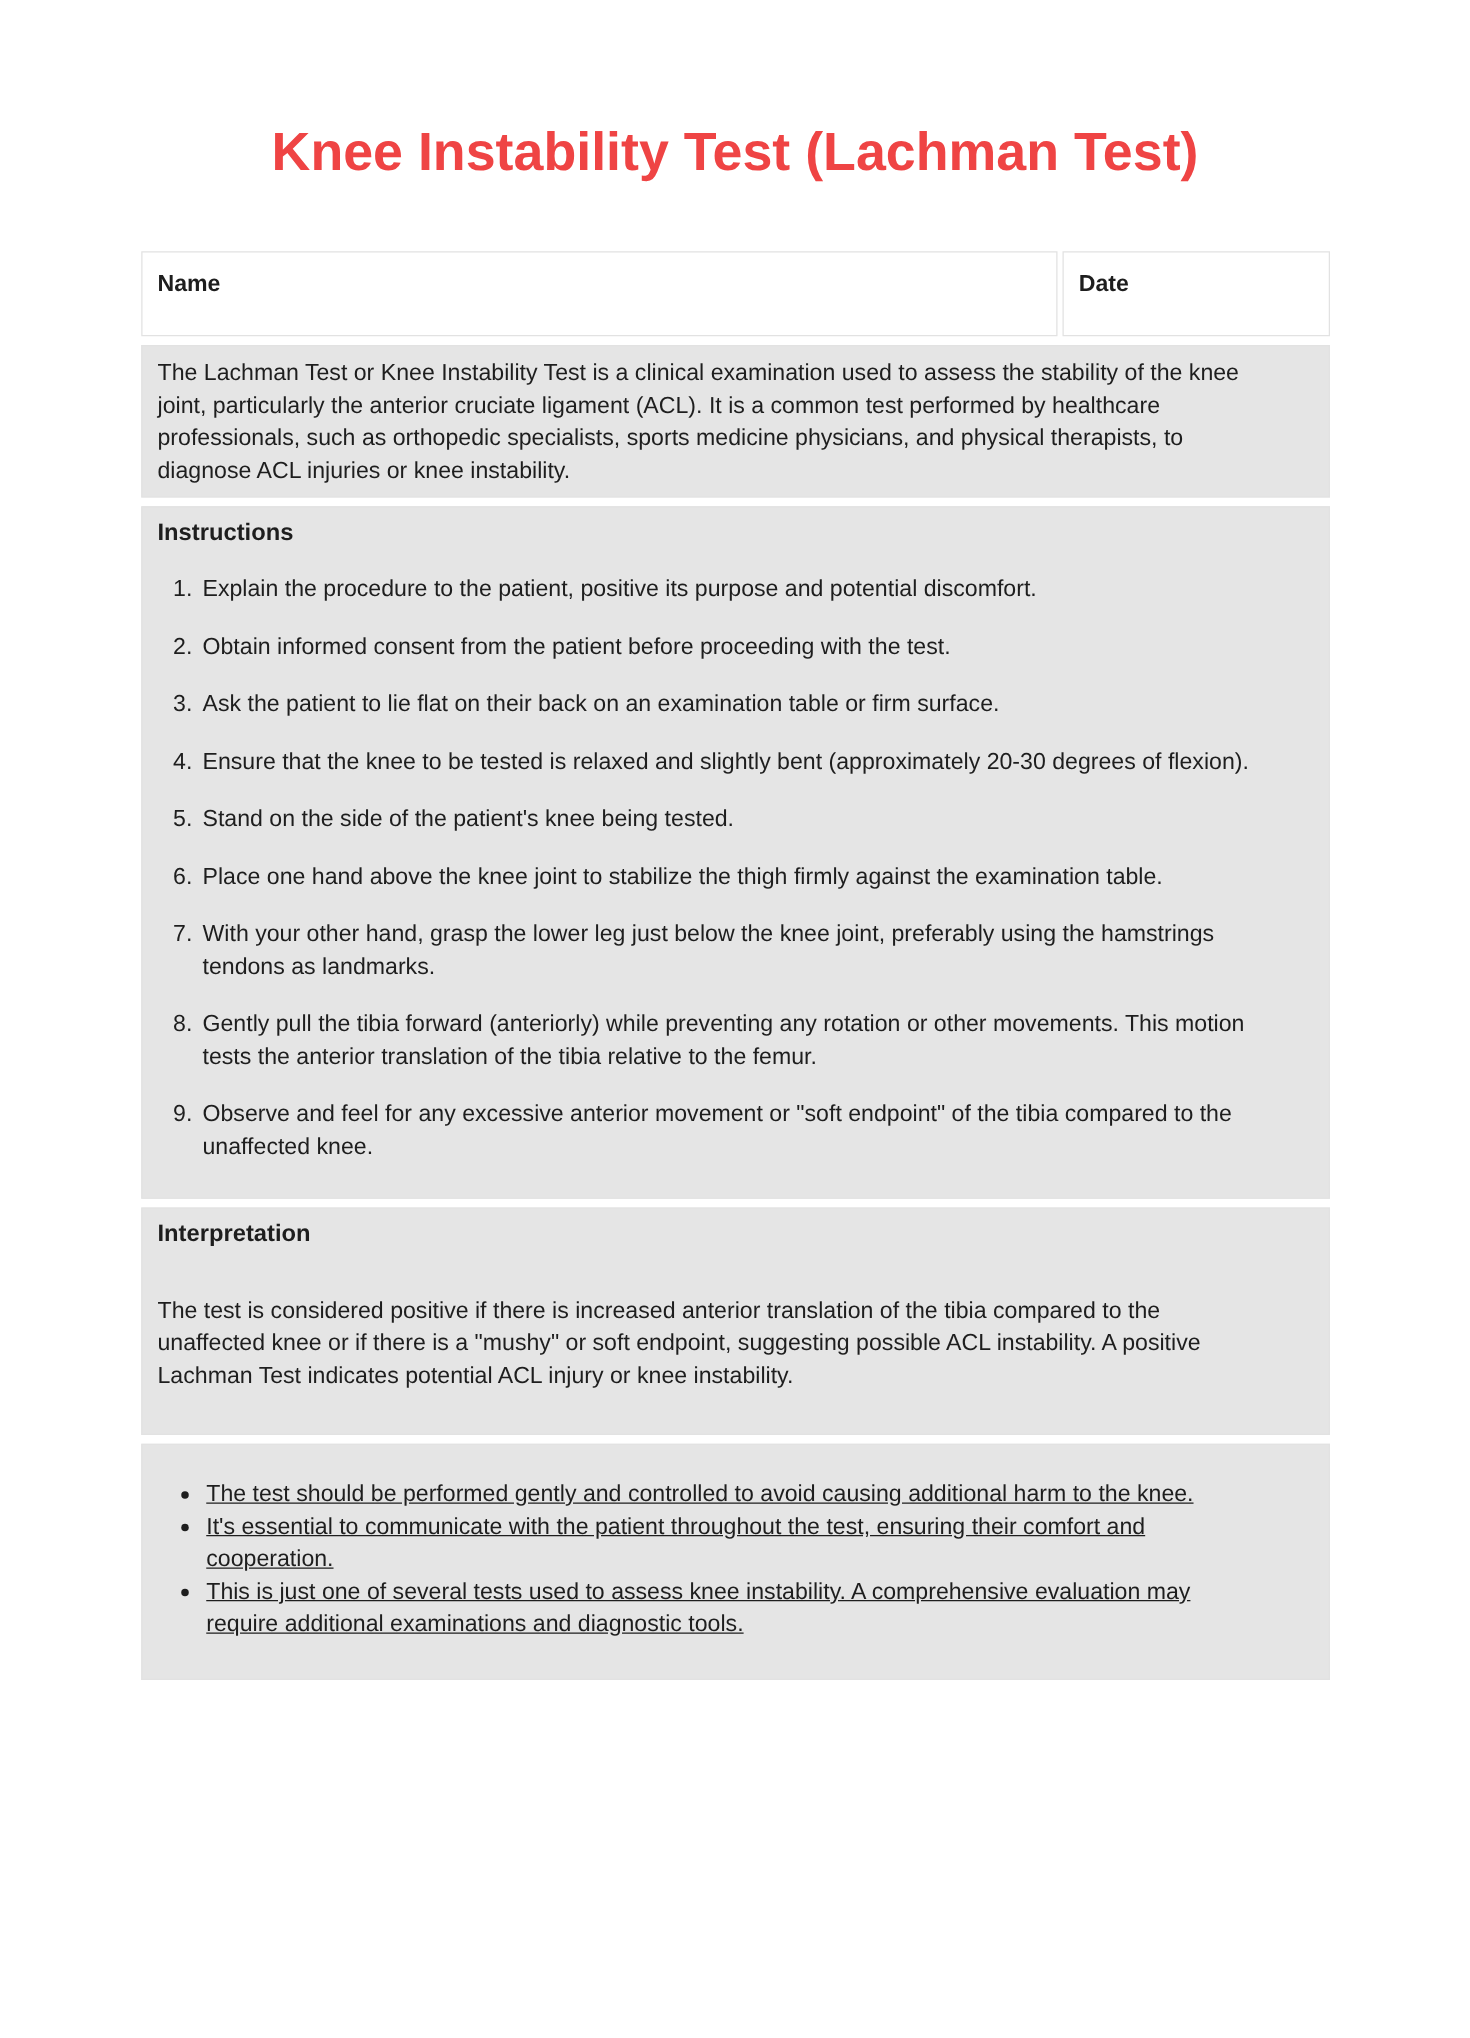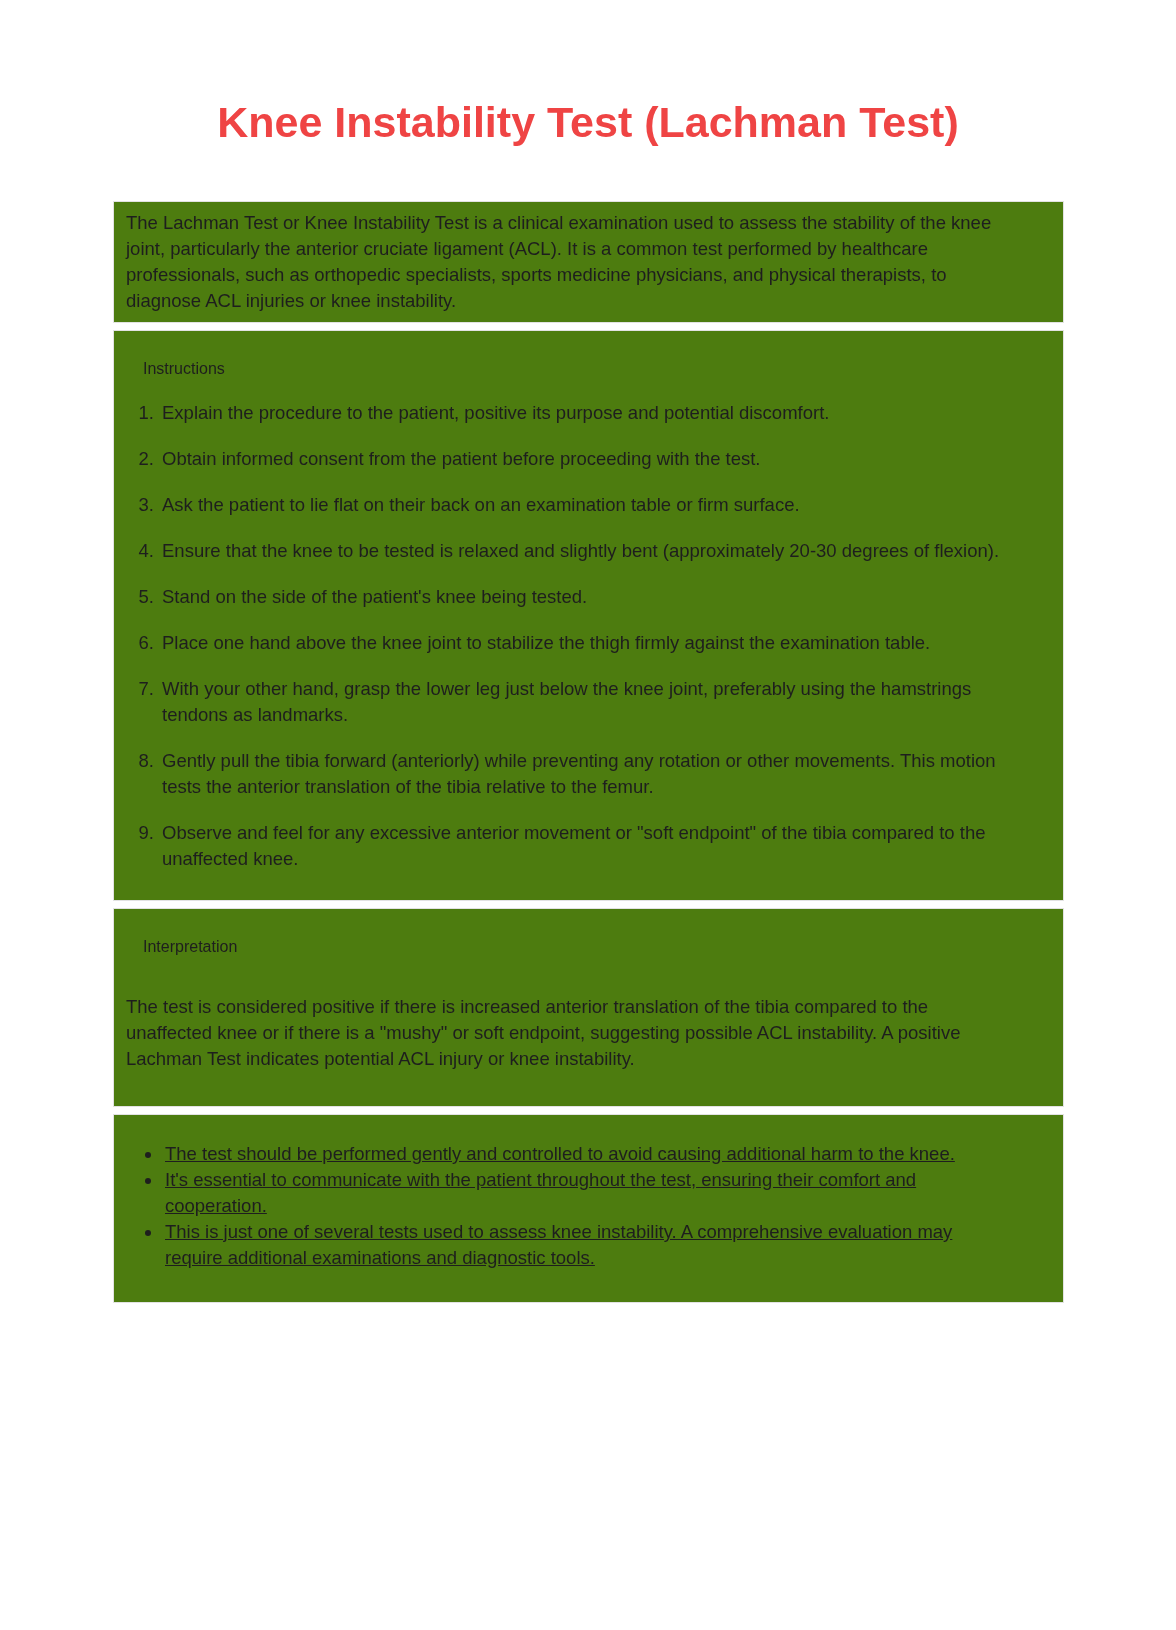--- a/index.html
+++ b/index.html
@@ -20,38 +20,48 @@
   .doc{margin:53px 112px 0 113px;}
   .row{display:flex;gap:4px;margin-bottom:7px;}
   .cell{
     border:1px solid var(--border);height:68px;padding:12px;
     font-weight:bold;background:#ffffff;
   }
   .cell-name{flex:0 0 733px;}
   .cell-date{flex:1 1 auto;}
   .block{
     border:1px solid var(--border);margin-bottom:7px;
-    padding:8px 50px 8px 12px;background:#4d7c0f;
+    padding:8px 50px 8px 12px;background:#e5e5e5;
   }
-  .block h2{font-size:16px;line-height:26px;margin:17px;font-weight:normal;}
+  .block h2{font-size:19px;line-height:26px;margin:0;font-weight:bold;}
   .intro-text{margin:0;}
   .instructions ol{margin:18px 0 12px;padding:0 0 0 33px;}
   .instructions li{margin:0 0 20px;padding-left:3px;}
   .interpretation p{margin:34px 0 26px;}
   .reminders{padding-bottom:31px;}
   .reminders ul{margin:18px 0 0;padding:0 0 0 37px;}
   .reminders li{margin:0;padding-left:2px;text-decoration:underline;}
 </style>
 </head>
 <body>
 
 <h1>Knee Instability Test (Lachman Test)</h1>
 
 <div class="doc">
 
+  <div class="row">
+    <div class="cell cell-name">
+      <span>Name</span>
+      <span></span>
+    </div>
+    <div class="cell cell-date">
+      <span>Date</span>
+      <span></span>
+    </div>
+  </div>
 
   <div class="block intro">
     <p class="intro-text">The Lachman Test or Knee Instability Test is a clinical examination used to assess the stability of the knee joint, particularly the anterior cruciate ligament (ACL). It is a common test performed by healthcare professionals, such as orthopedic specialists, sports medicine physicians, and physical therapists, to diagnose ACL injuries or knee instability.</p>
   </div>
 
   <div class="block instructions">
     <h2>Instructions</h2>
     <ol>
         <li>Explain the procedure to the patient, positive its purpose and potential discomfort.</li>
         <li>Obtain informed consent from the patient before proceeding with the test.</li>

